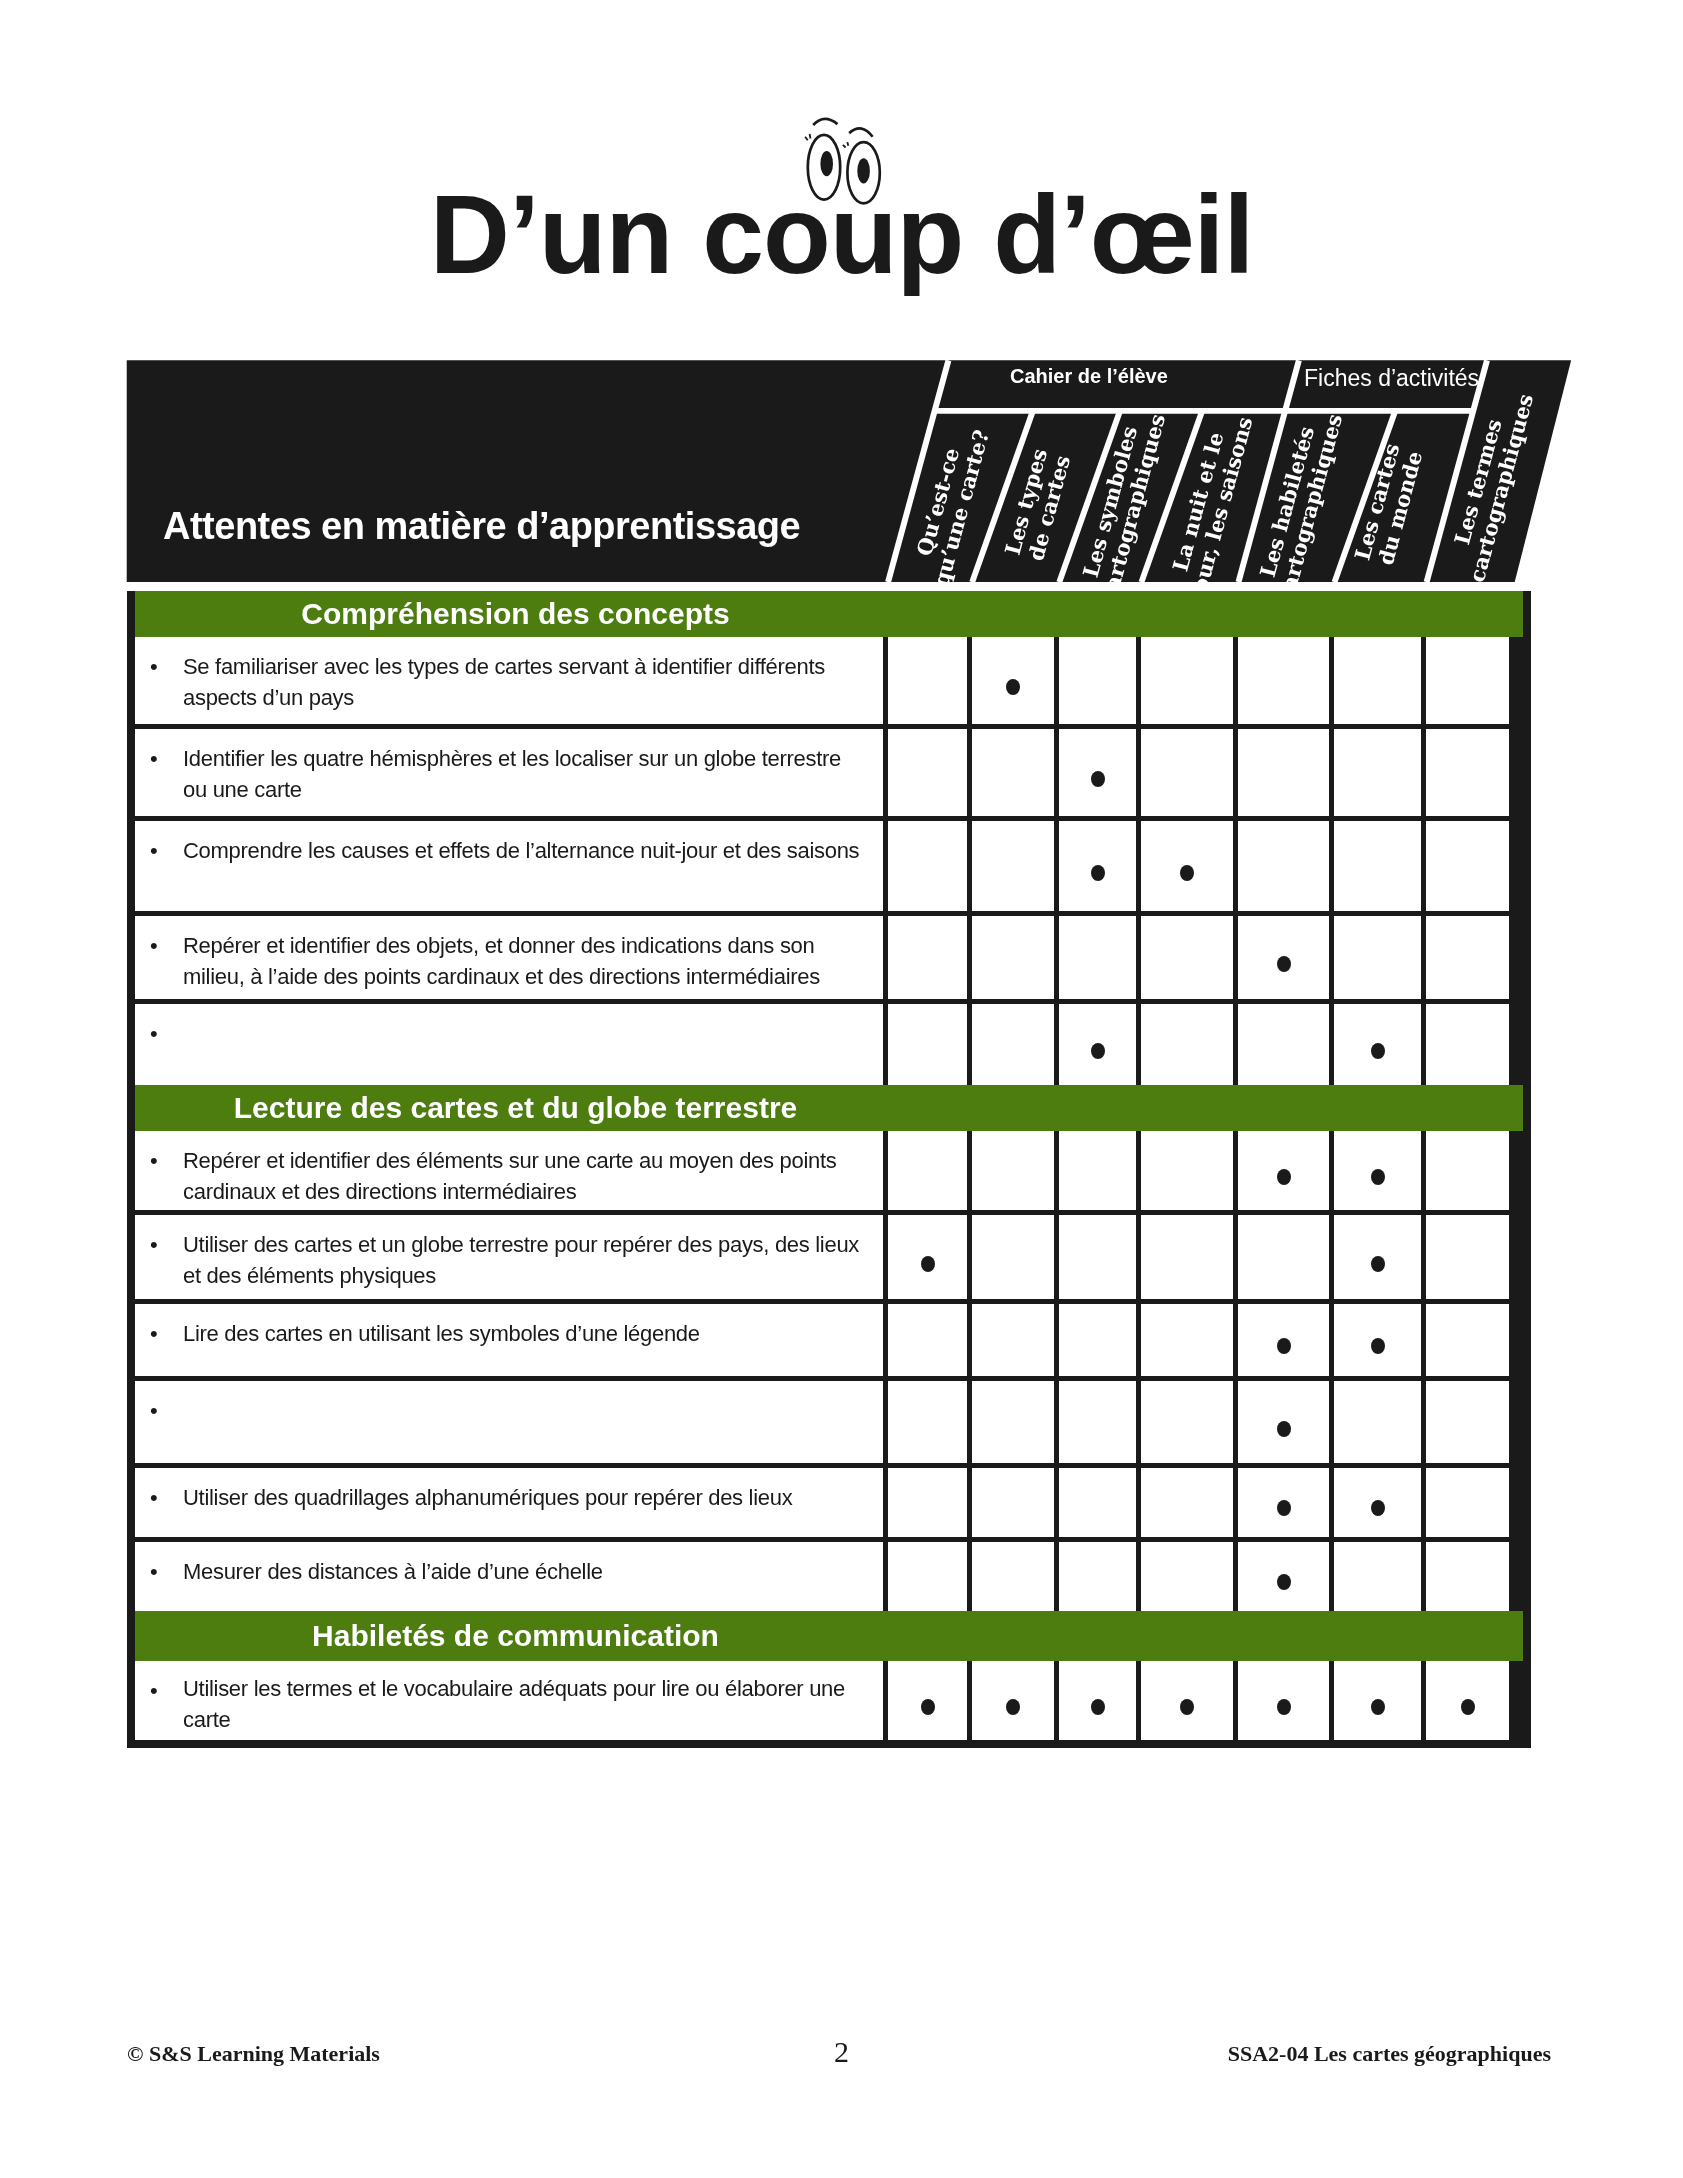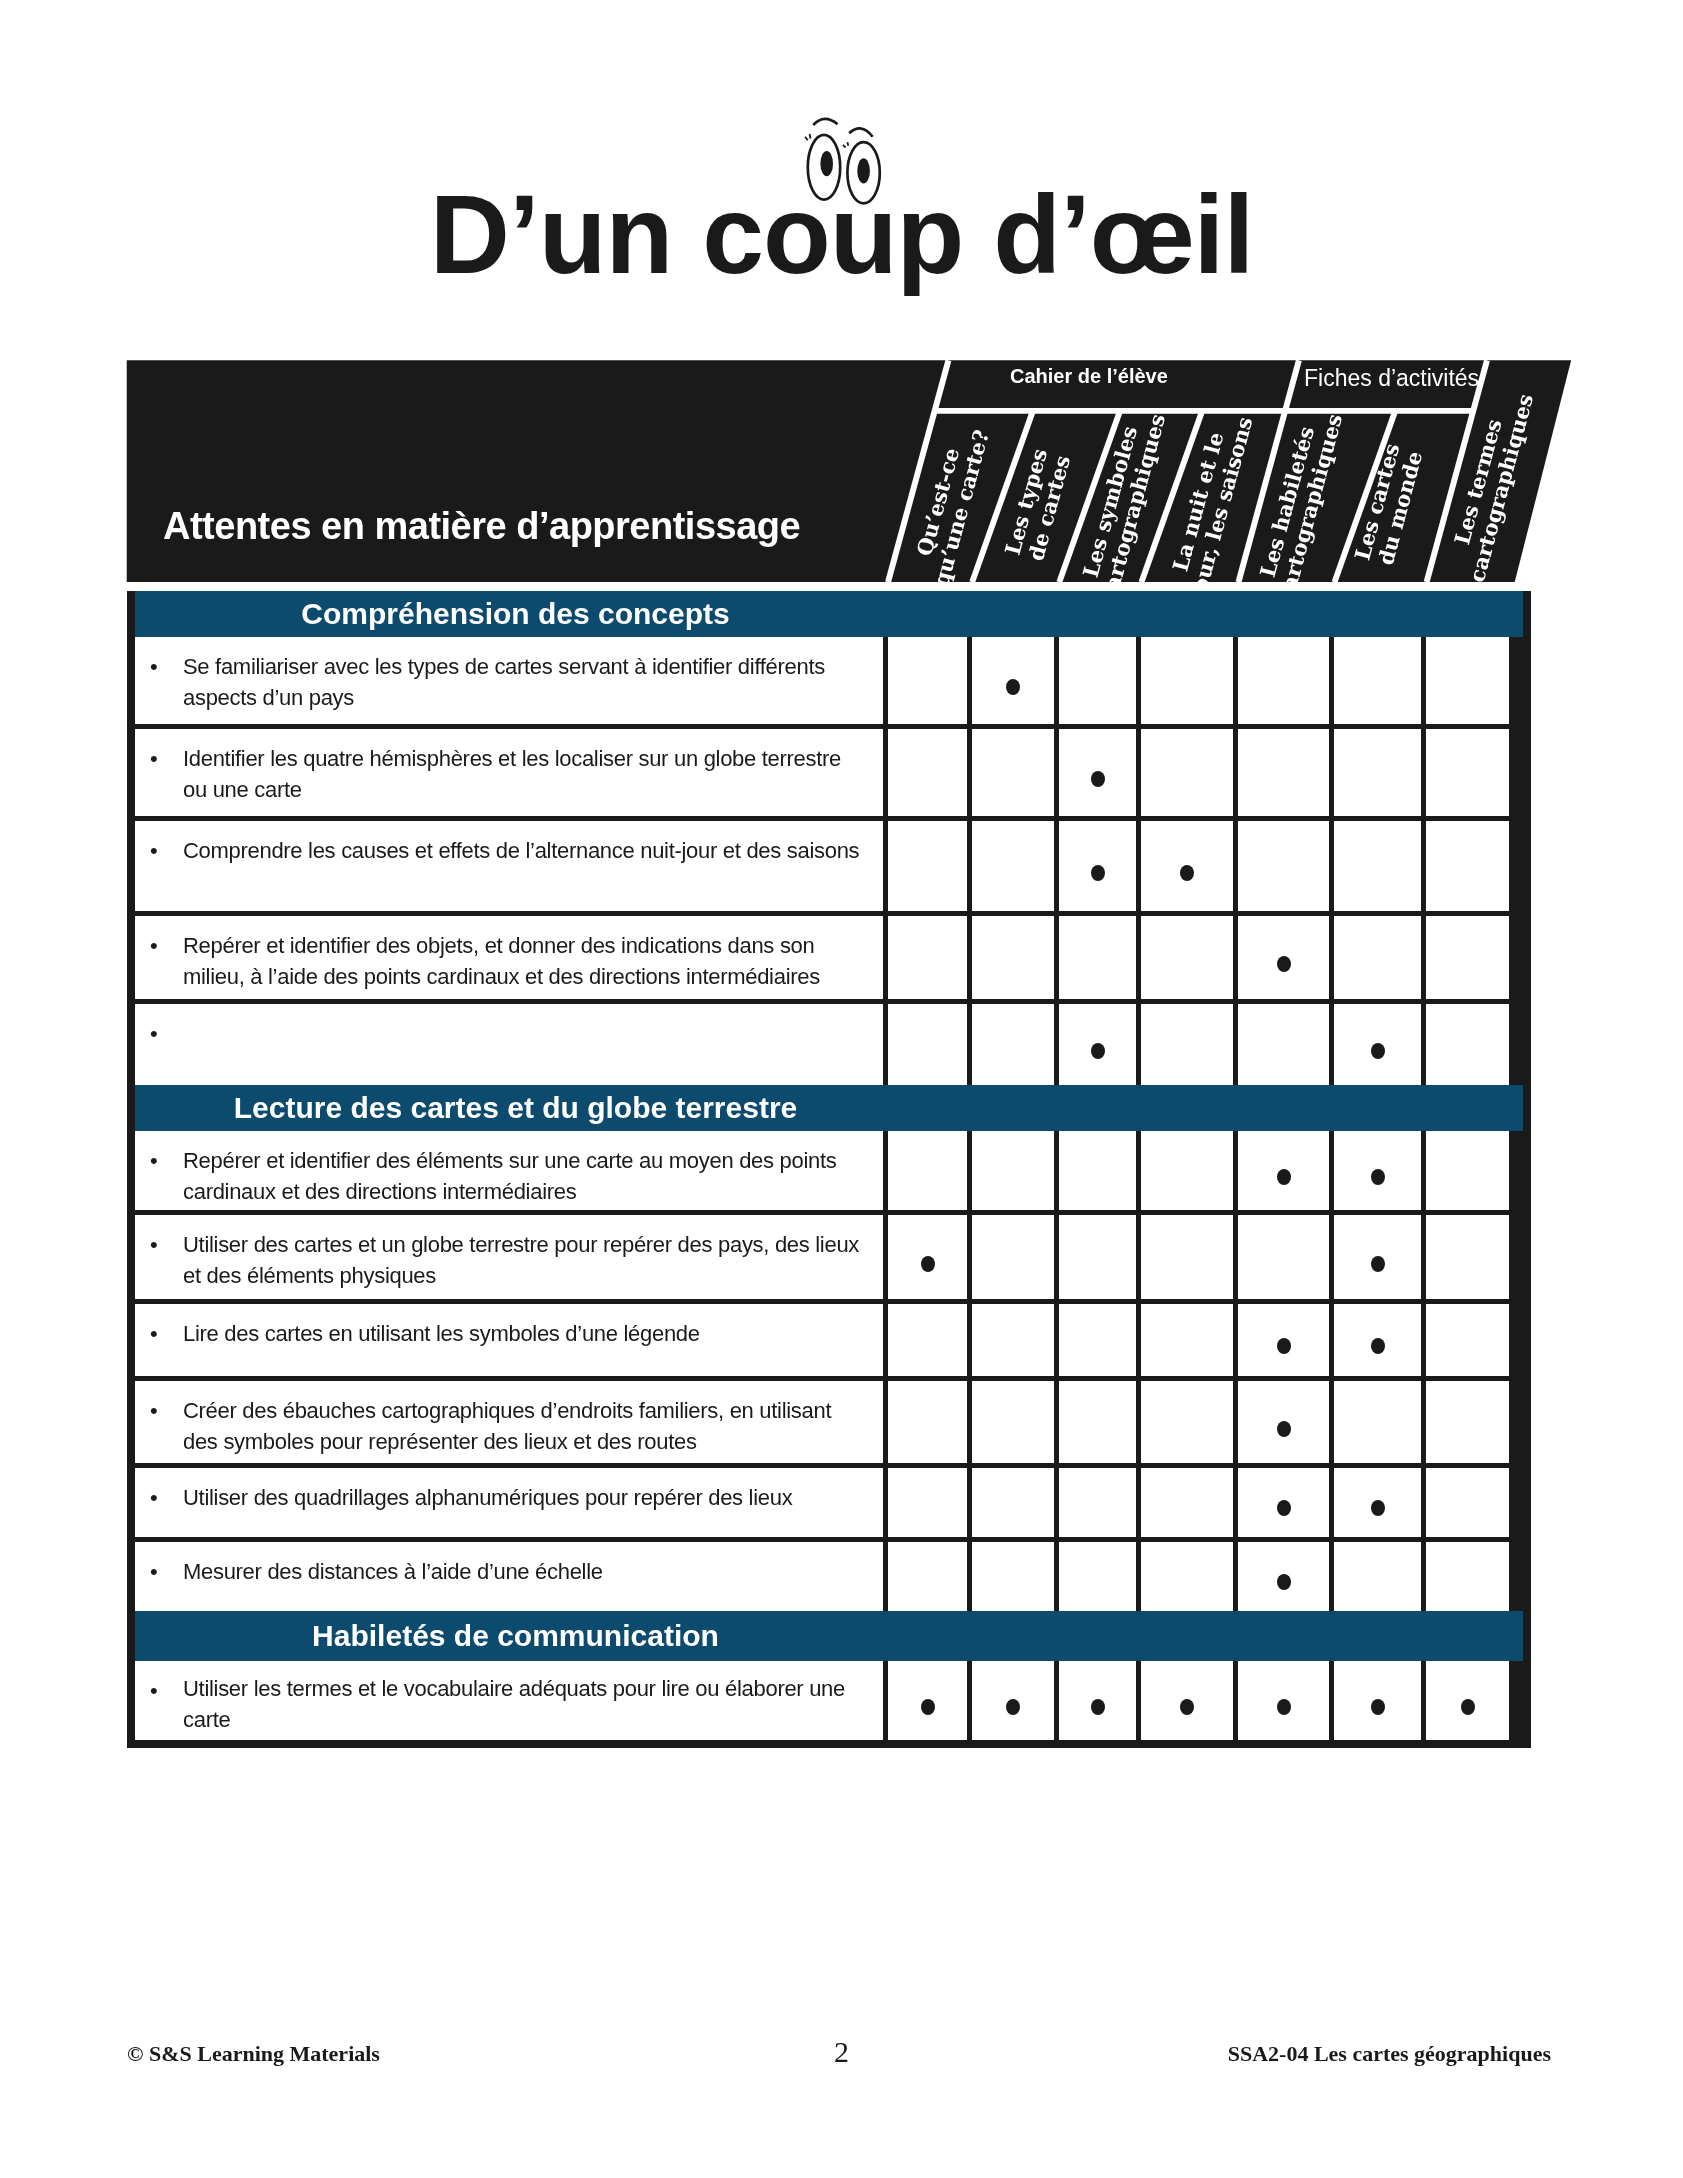--- a/index.html
+++ b/index.html
@@ -9,21 +9,21 @@
   .page-title { position:absolute; left:0; width:1683px; top:180px; text-align:center;
     font-family:"Liberation Sans", sans-serif; font-weight:bold; font-size:111px; letter-spacing:-1px; color:#1a1a1a; line-height:1; }
   .hdr { position:absolute; left:0; top:0; width:1683px; height:594px; }
   .hdr svg { position:absolute; left:0; top:0; }
   .hdr-main { position:absolute; left:163px; top:505px; font-family:"Liberation Sans", sans-serif; font-weight:bold;
     font-size:38px; color:#fff; letter-spacing:-0.5px; }
   .grp { position:absolute; font-family:"Liberation Sans", sans-serif; font-weight:bold; color:#fff; font-size:20px; white-space:nowrap; }
   .colhdr { position:absolute; font-family:"DejaVu Serif", serif; font-weight:bold; color:#fff; font-size:21px; line-height:24px;
     text-align:center; white-space:nowrap; transform-origin:center center; }
   .table { position:absolute; left:127px; top:591px; width:1388px; border:8px solid #1a1a1a; border-top:none; background:#1a1a1a; }
-  .band { height:46px; background:#0c4a6e; color:#fff; font-family:"Liberation Sans", sans-serif; font-weight:bold; font-size:30px;
+  .band { height:46px; background:#4d7c0f; color:#fff; font-family:"Liberation Sans", sans-serif; font-weight:bold; font-size:30px;
     line-height:46px; position:relative; }
   .band span { position:absolute; left:0; width:761px; text-align:center; }
   .row { display:flex; background:#1a1a1a; gap:0; }
   .cell-text { width:748px; background:#fff; margin:0 5px 5px 0; box-sizing:border-box; padding:14px 14px 0 14px;
     font-family:"Liberation Sans", sans-serif; font-size:22px; line-height:31px; color:#1a1a1a; position:relative; letter-spacing:-0.3px; }
   .cell-text .bullet { position:absolute; left:15px; top:14px; }
   .cell-text .txt { display:block; padding-left:34px; }
   .cell { background:#fff; margin:0 5px 5px 0; position:relative; }
   .cell:last-child { margin-right:0; }
   .dot { position:absolute; left:50%; top:58%; width:14px; height:16px; margin:-8px 0 0 -7px; border-radius:50%; background:#1a1a1a; }
@@ -235,21 +235,20 @@
         <div class="dot"></div>
       </div>
     <div class="cell" style="width:87px">
         <div class="dot"></div>
       </div>
     <div class="cell" style="width:83px"></div>
   </div>
   <div class="row" style="height:87px;">
     <div class="cell-text">
         <span class="bullet">•</span>
-        <span class="txt">Créer des ébauches cartographiques d’endroits familiers, en utilisant des symboles pour représenter des lieux et des routes</span>
       </div>
     <div class="cell" style="width:79px"></div>
     <div class="cell" style="width:82px"></div>
     <div class="cell" style="width:77px"></div>
     <div class="cell" style="width:92px"></div>
     <div class="cell" style="width:91px">
         <div class="dot"></div>
       </div>
     <div class="cell" style="width:87px"></div>
     <div class="cell" style="width:83px"></div>

